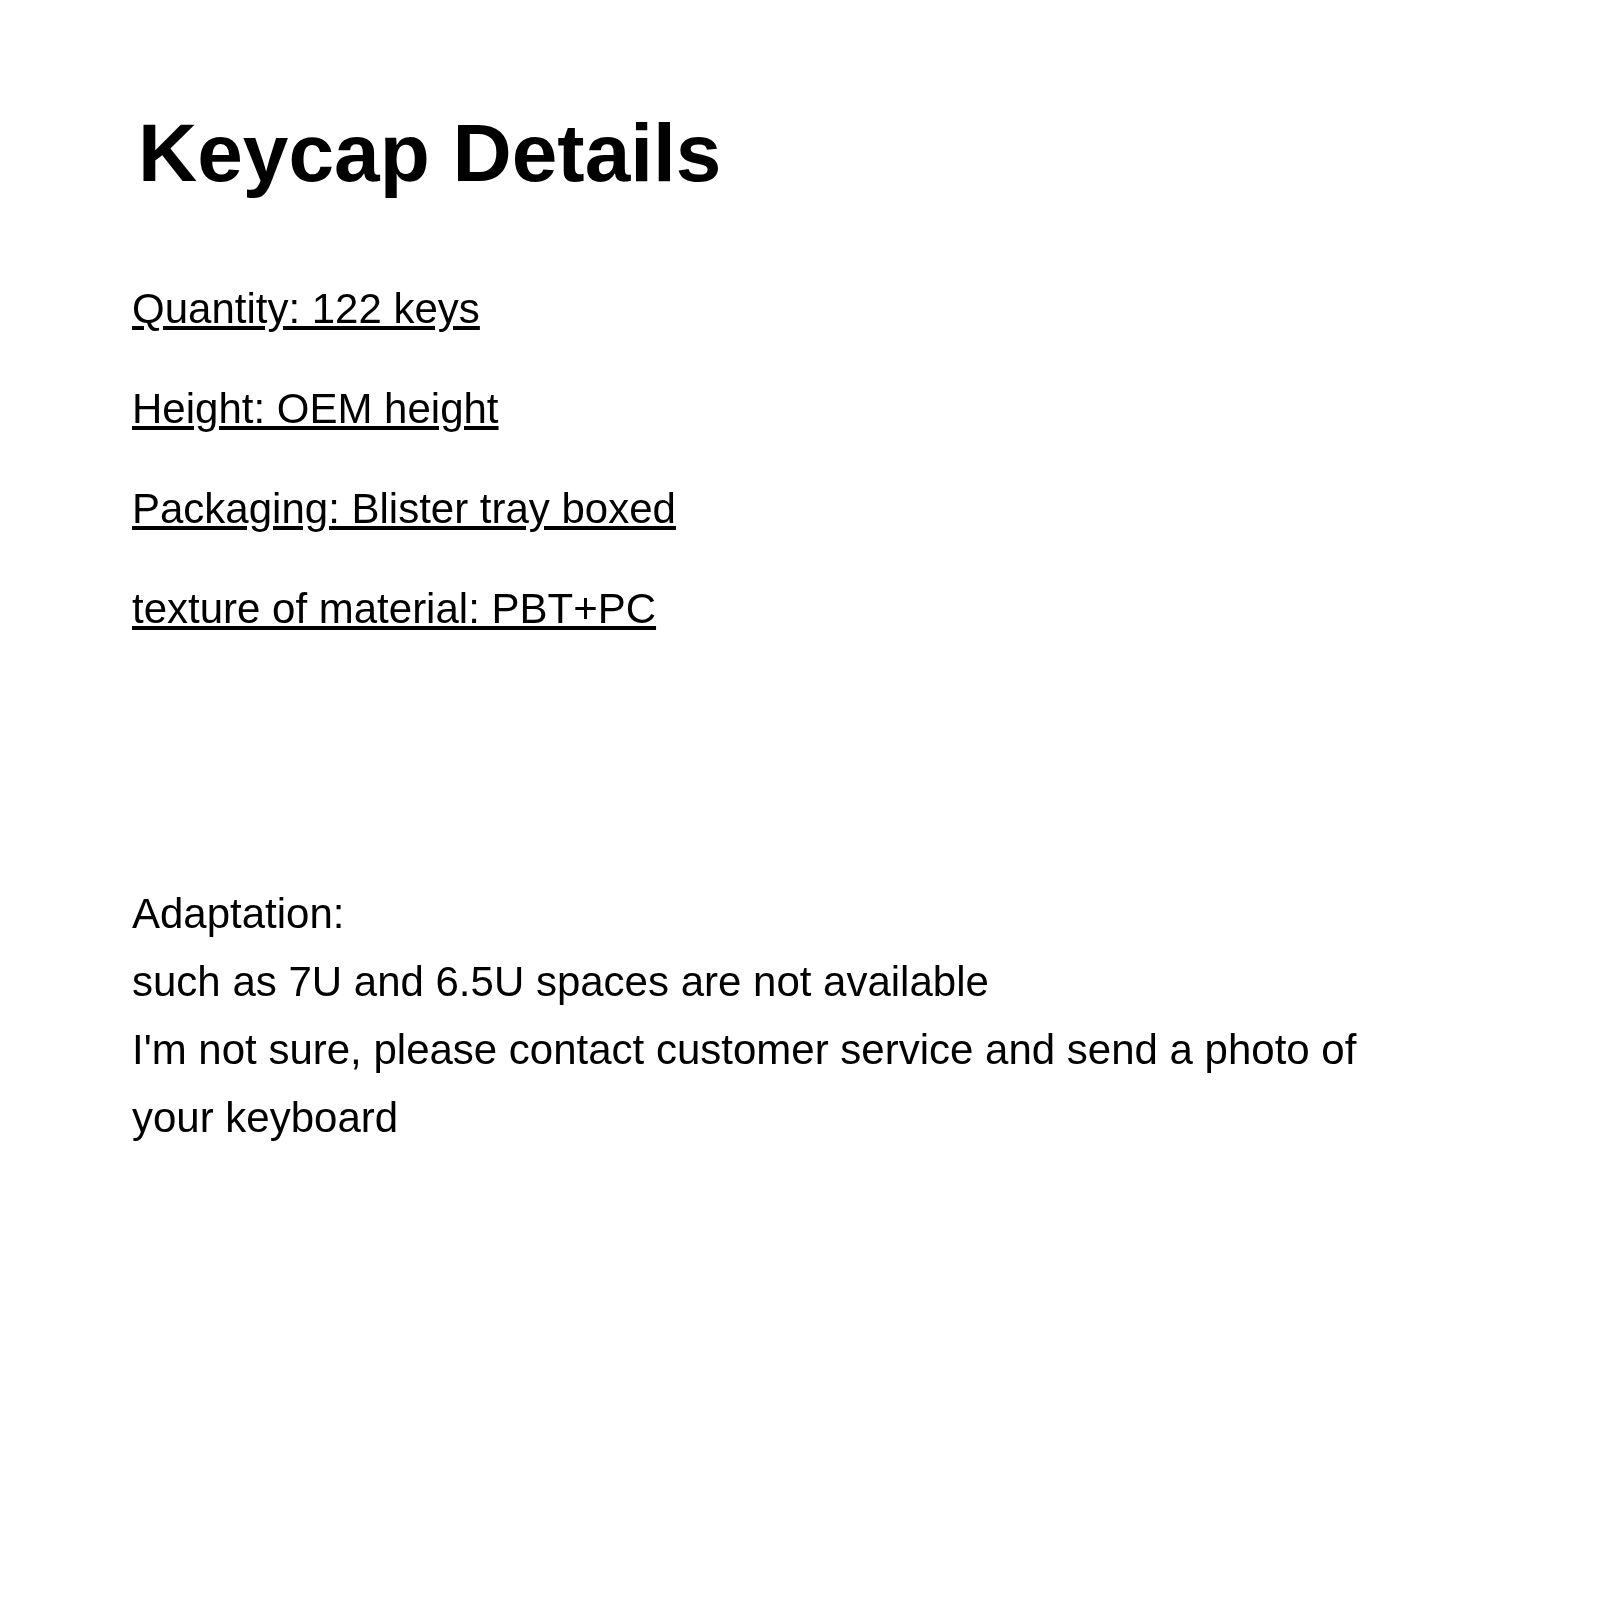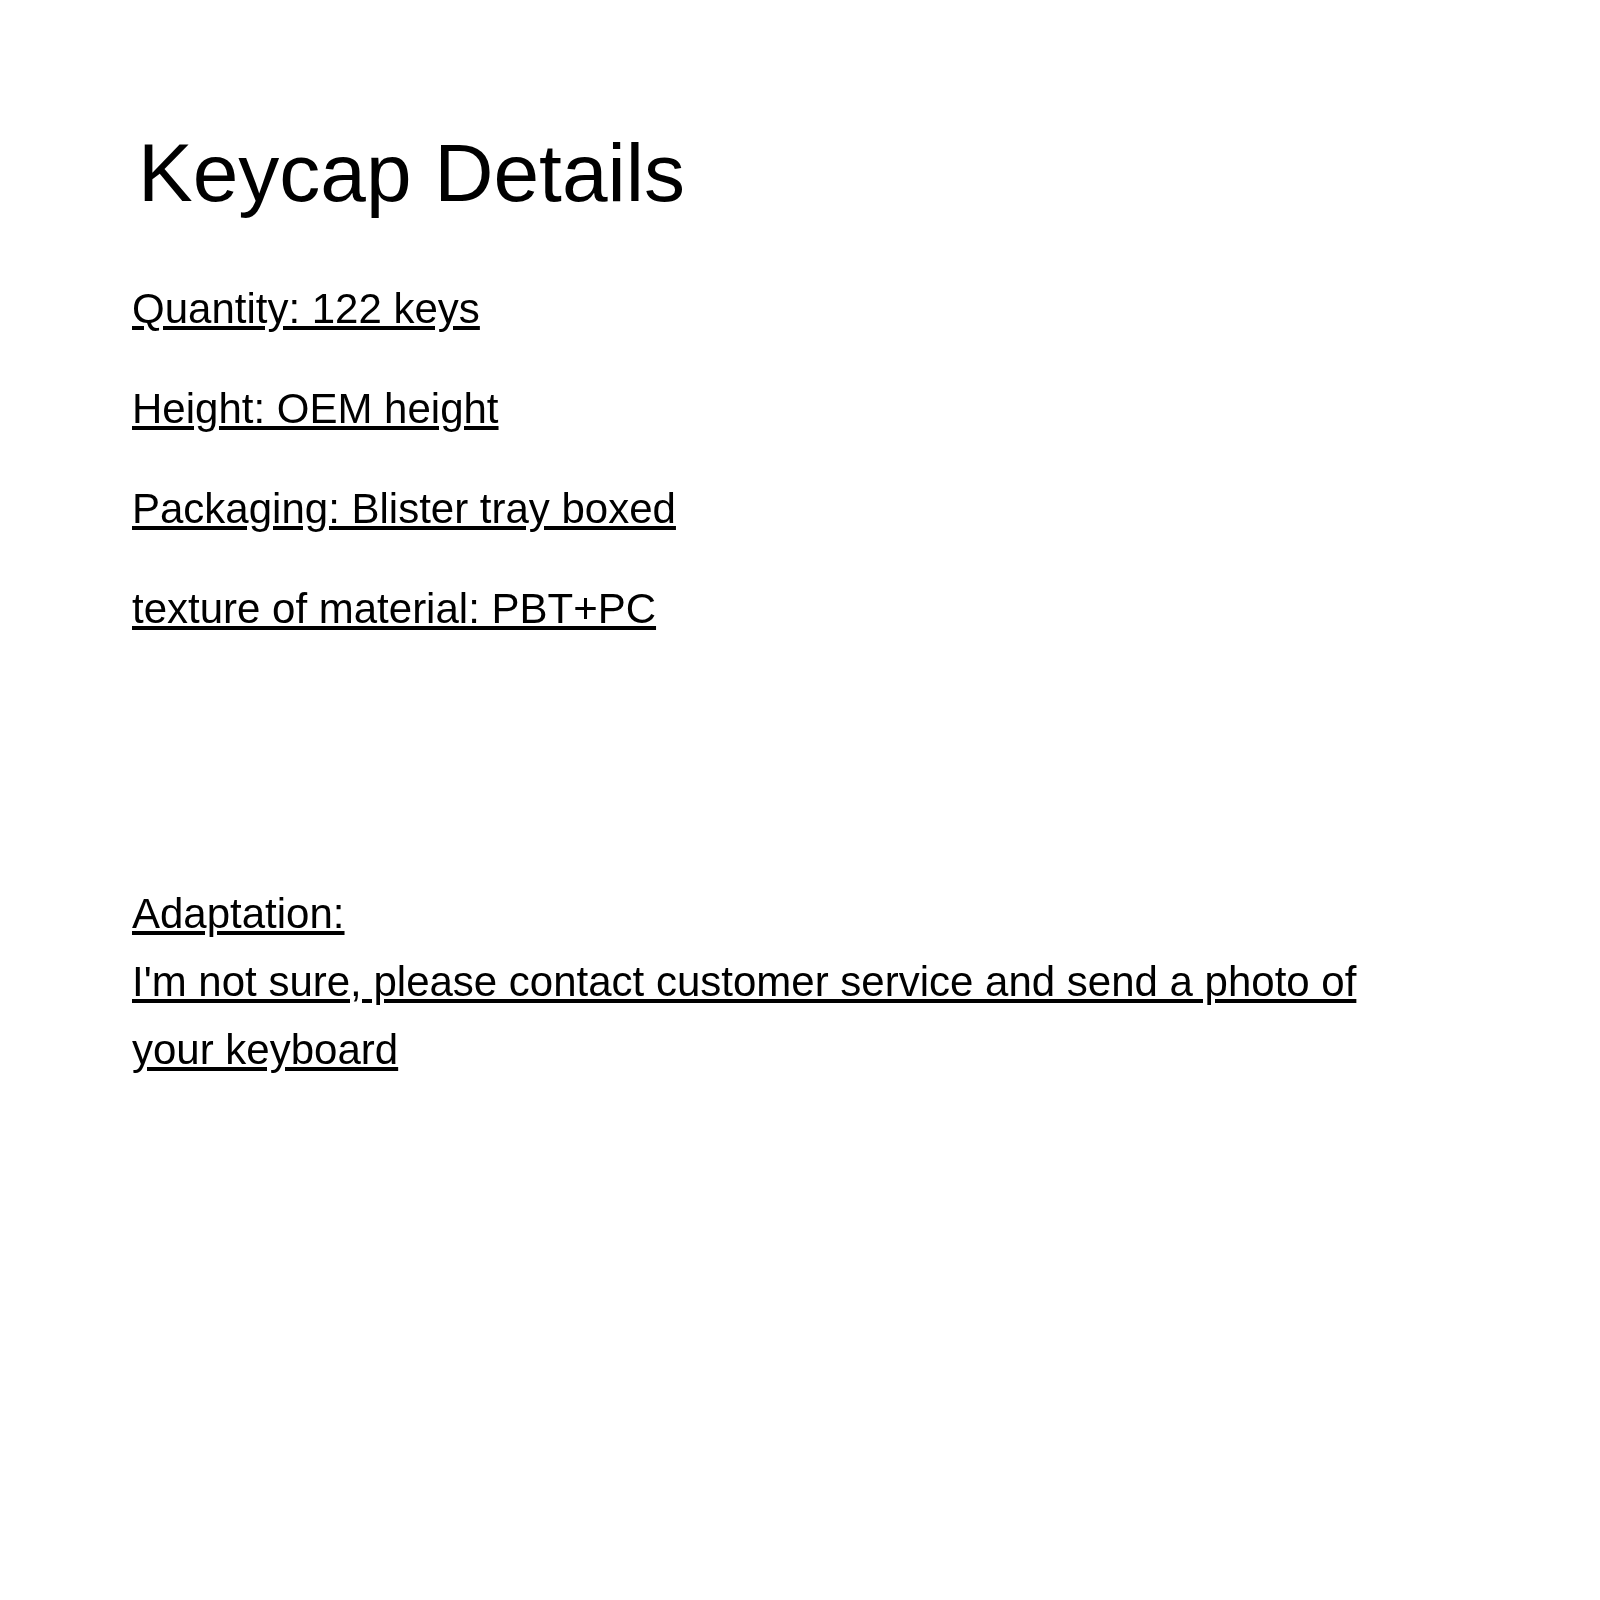--- a/index.html
+++ b/index.html
@@ -15,25 +15,24 @@
   .page {
     position: absolute;
     inset: 0;
     background: #ffffff;
   }
   .title {
     position: absolute;
     left: 138px;
     top: 112px;
     font-size: 82px;
-    font-weight: 400;
+    font-weight: 700;
     letter-spacing: 0px;
     line-height: 1;
     white-space: nowrap;
-    margin-top: 20px;
   }
   .specs {
     position: absolute;
     left: 132px;
     top: 288px;
     font-size: 42px;
     line-height: 1;
     text-decoration: underline;
   }
   .spec-line {
@@ -42,21 +41,20 @@
   }
   .adaptation {
     position: absolute;
     left: 132px;
     top: 880px;
     font-size: 42px;
     line-height: 68px;
   }
   .adaptation div {
     white-space: nowrap;
-    text-decoration: underline;
   }
   .footnote {
     position: absolute;
     right: 57px;
     top: 1422px;
     font-size: 42px;
     line-height: 66px;
     text-align: right;
   }
   .footnote div {
@@ -72,18 +70,19 @@
 
   <div class="specs">
     <div class="spec-line">Quantity: 122 keys</div>
     <div class="spec-line">Height: OEM height</div>
     <div class="spec-line">Packaging: Blister tray boxed</div>
     <div class="spec-line">texture of material: PBT+PC</div>
   </div>
 
   <div class="adaptation">
     <div>Adaptation:</div>
+    <div>such as 7U and 6.5U spaces are not available</div>
     <div>I'm not sure, please contact customer service and send a photo of</div>
     <div>your keyboard</div>
   </div>
 
 
 </div>
 
 </body></html>

